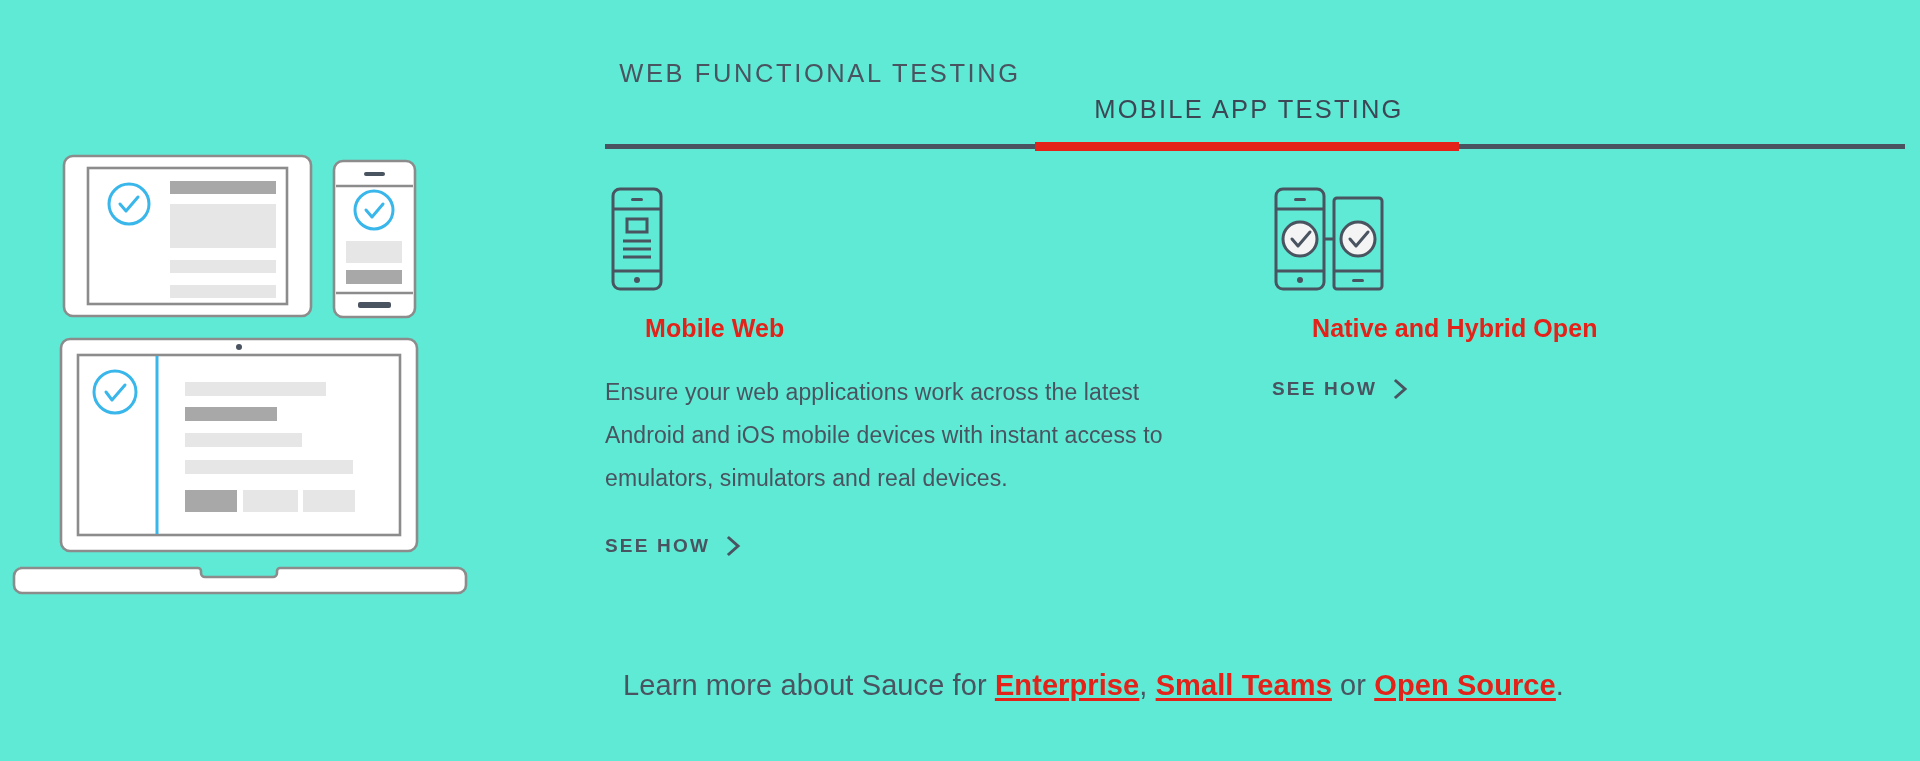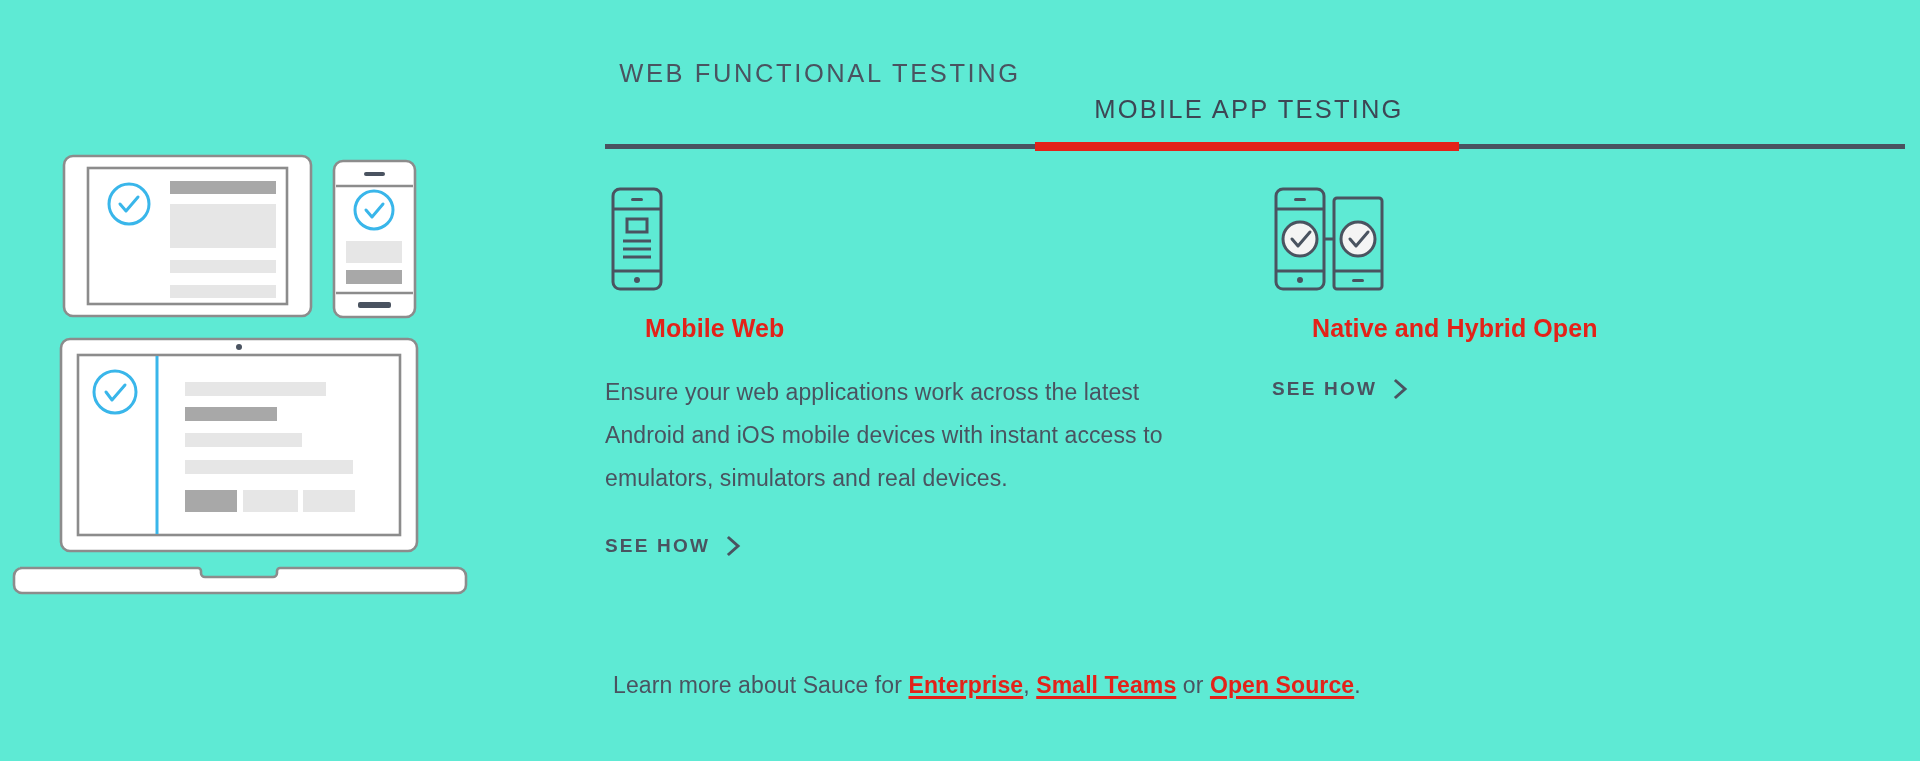--- a/index.html
+++ b/index.html
@@ -118,23 +118,23 @@
     font-weight: 600;
     text-decoration: none;
     text-transform: uppercase;
     cursor: pointer;
   }
   .see-how .chev { display: inline-flex; }
 
   
   #learn-more {
     position: absolute;
-    left: 8px; top: 669px;
-    color: #4a5360;
-    font-size: 23px;
+    left: 18px; top: 669px;
+    color: #4a5360;
+    font-size: 29px;
     line-height: 32px;
     letter-spacing: 0.1px;
     white-space: nowrap;
   }
   #learn-more a {
     color: #e32219;
     font-weight: bold;
     text-decoration: underline;
     text-decoration-thickness: 2.5px;
     text-underline-offset: 3px;

